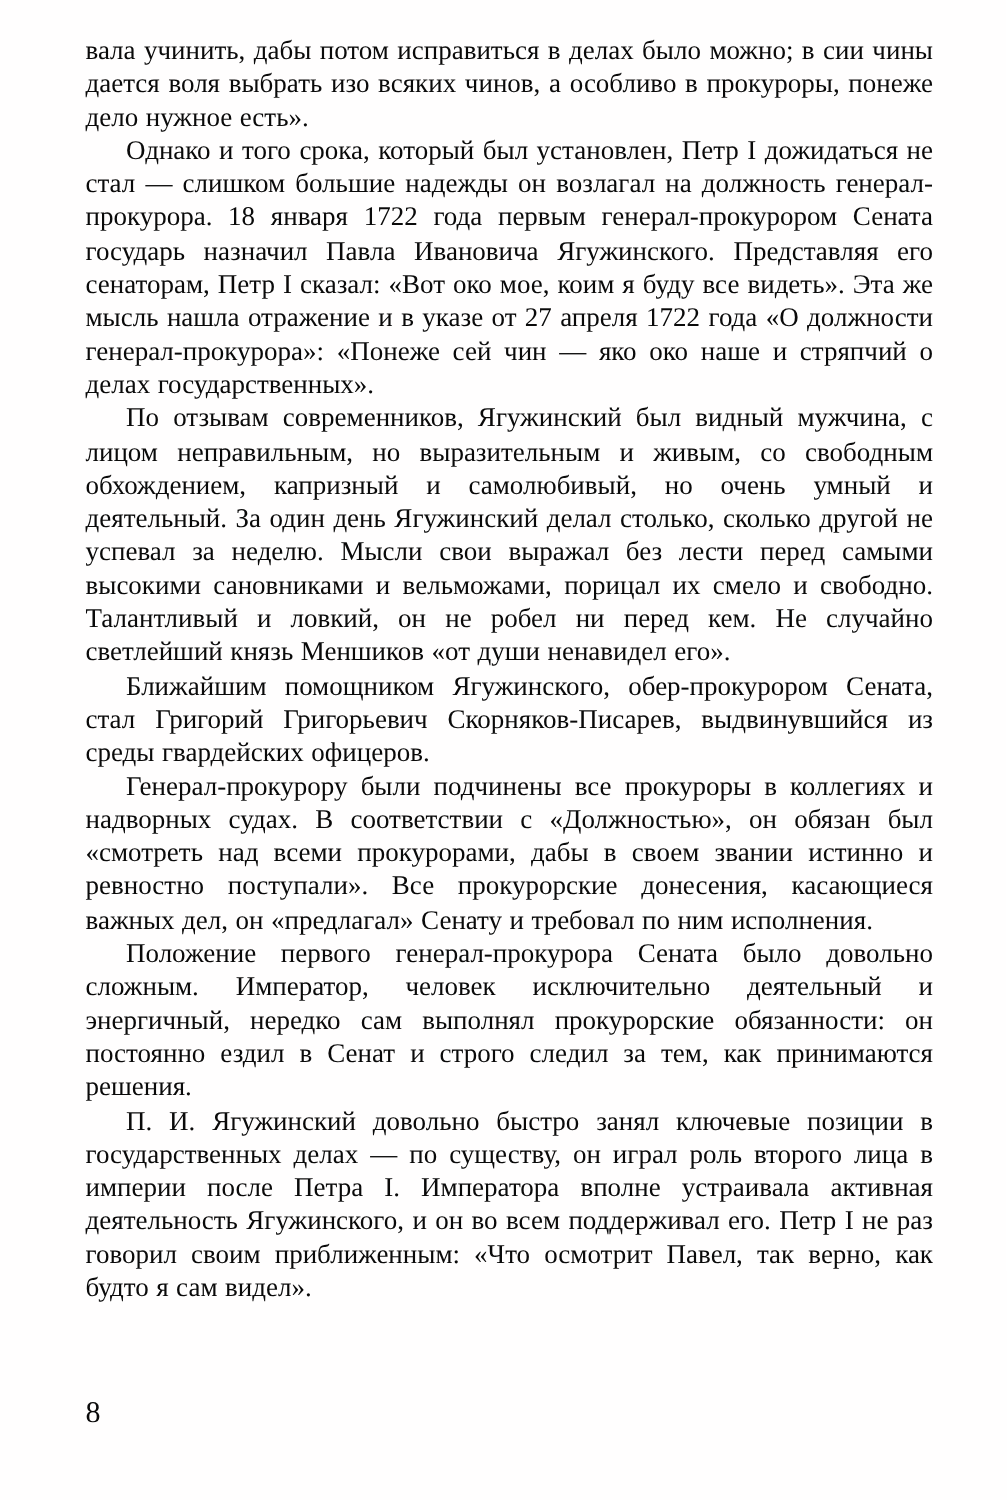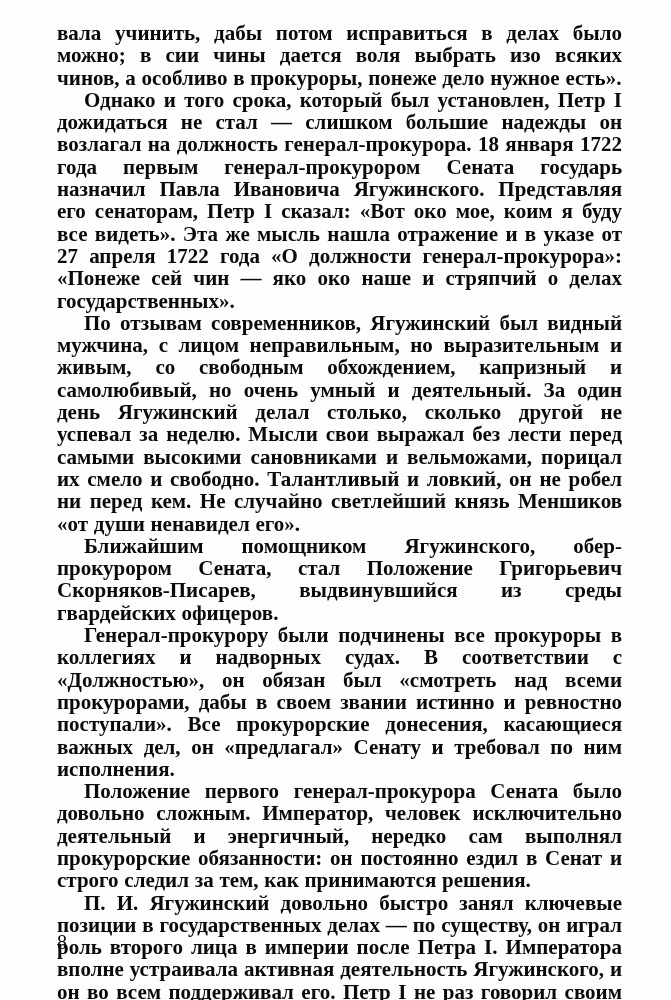--- a/index.html
+++ b/index.html
@@ -16,46 +16,45 @@
     padding: 22px 49px 0 57px;
     font-family: "Liberation Serif", "DejaVu Serif", serif;
     color: #0a0a0a;
     overflow: hidden;
   }
   .text-block {
     width: 565px;
   }
   .para {
     margin: 0;
-    font-size: 21px;
+    font-size: 18px;
     line-height: 22.3px;
     text-align: justify;
     text-align-last: left;
     text-indent: 27px;
     word-spacing: 0.5px;
-    font-weight: bold;
   }
   .para.no-indent {
     text-indent: 0;
   }
   .page-number {
     position: absolute;
     left: 57px;
     top: 931px;
     font-size: 20px;
     line-height: 22px;
   }
 </style>
 </head>
 <body>
 
 <div class="page">
   <div class="text-block">
     <p class="para no-indent">вала учинить, дабы потом исправиться в делах было можно; в сии чины дается воля выбрать изо всяких чинов, а особливо в прокуроры, понеже дело нужное есть».</p>
     <p class="para">Однако и того срока, который был установлен, Петр I дожидаться не стал — слишком большие надежды он возлагал на должность генерал-прокурора. 18 января 1722 года первым генерал-прокурором Сената государь назначил Павла Ивановича Ягужинского. Представляя его сенаторам, Петр I сказал: «Вот око мое, коим я буду все видеть». Эта же мысль нашла отражение и в указе от 27 апреля 1722 года «О должности генерал-прокурора»: «Понеже сей чин — яко око наше и стряпчий о делах государственных».</p>
     <p class="para">По отзывам современников, Ягужинский был видный мужчина, с лицом неправильным, но выразительным и живым, со свободным обхождением, капризный и самолюбивый, но очень умный и деятельный. За один день Ягужинский делал столько, сколько другой не успевал за неделю. Мысли свои выражал без лести перед самыми высокими сановниками и вельможами, порицал их смело и свободно. Талантливый и ловкий, он не робел ни перед кем. Не случайно светлейший князь Меншиков «от души ненавидел его».</p>
-    <p class="para">Ближайшим помощником Ягужинского, обер-прокурором Сената, стал Положение Григорьевич Скорняков-Писарев, выдвинувшийся из среды гвардейских офицеров.</p>
+    <p class="para">Ближайшим помощником Ягужинского, обер-прокурором Сената, стал Григорий Григорьевич Скорняков-Писарев, выдвинувшийся из среды гвардейских офицеров.</p>
     <p class="para">Генерал-прокурору были подчинены все прокуроры в коллегиях и надворных судах. В соответствии с «Должностью», он обязан был «смотреть над всеми прокурорами, дабы в своем звании истинно и ревностно поступали». Все прокурорские донесения, касающиеся важных дел, он «предлагал» Сенату и требовал по ним исполнения.</p>
     <p class="para">Положение первого генерал-прокурора Сената было довольно сложным. Император, человек исключительно деятельный и энергичный, нередко сам выполнял прокурорские обязанности: он постоянно ездил в Сенат и строго следил за тем, как принимаются решения.</p>
     <p class="para">П. И. Ягужинский довольно быстро занял ключевые позиции в государственных делах — по существу, он играл роль второго лица в империи после Петра I. Императора вполне устраивала активная деятельность Ягужинского, и он во всем поддерживал его. Петр I не раз говорил своим приближенным: «Что осмотрит Павел, так верно, как будто я сам видел».</p>
   </div>
   <div class="page-number">8</div>
 </div>
 
 </body></html>

